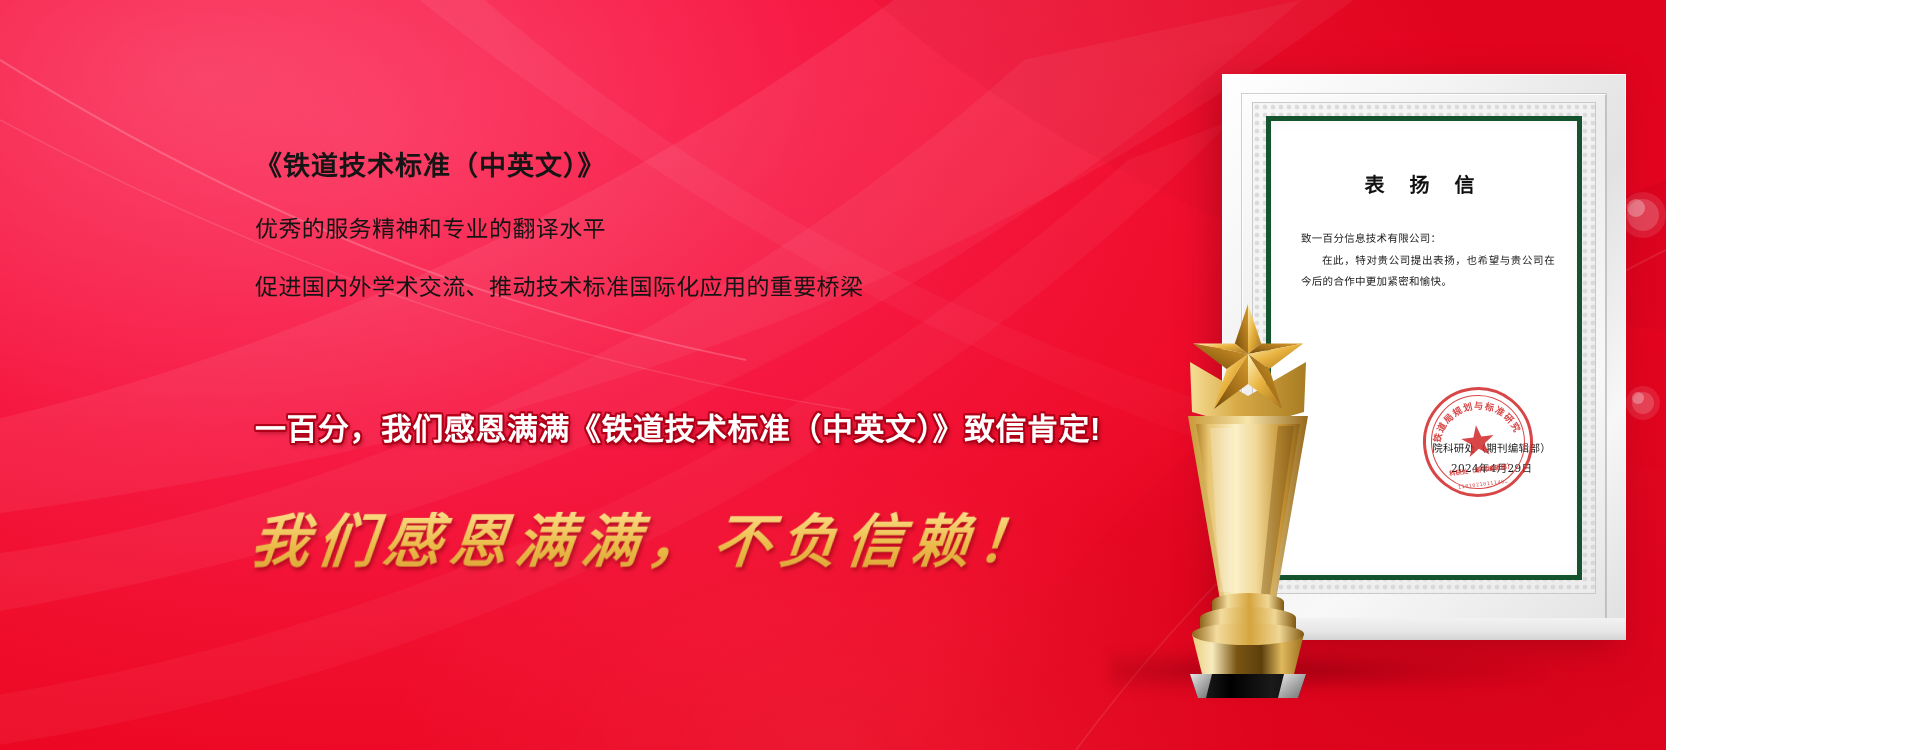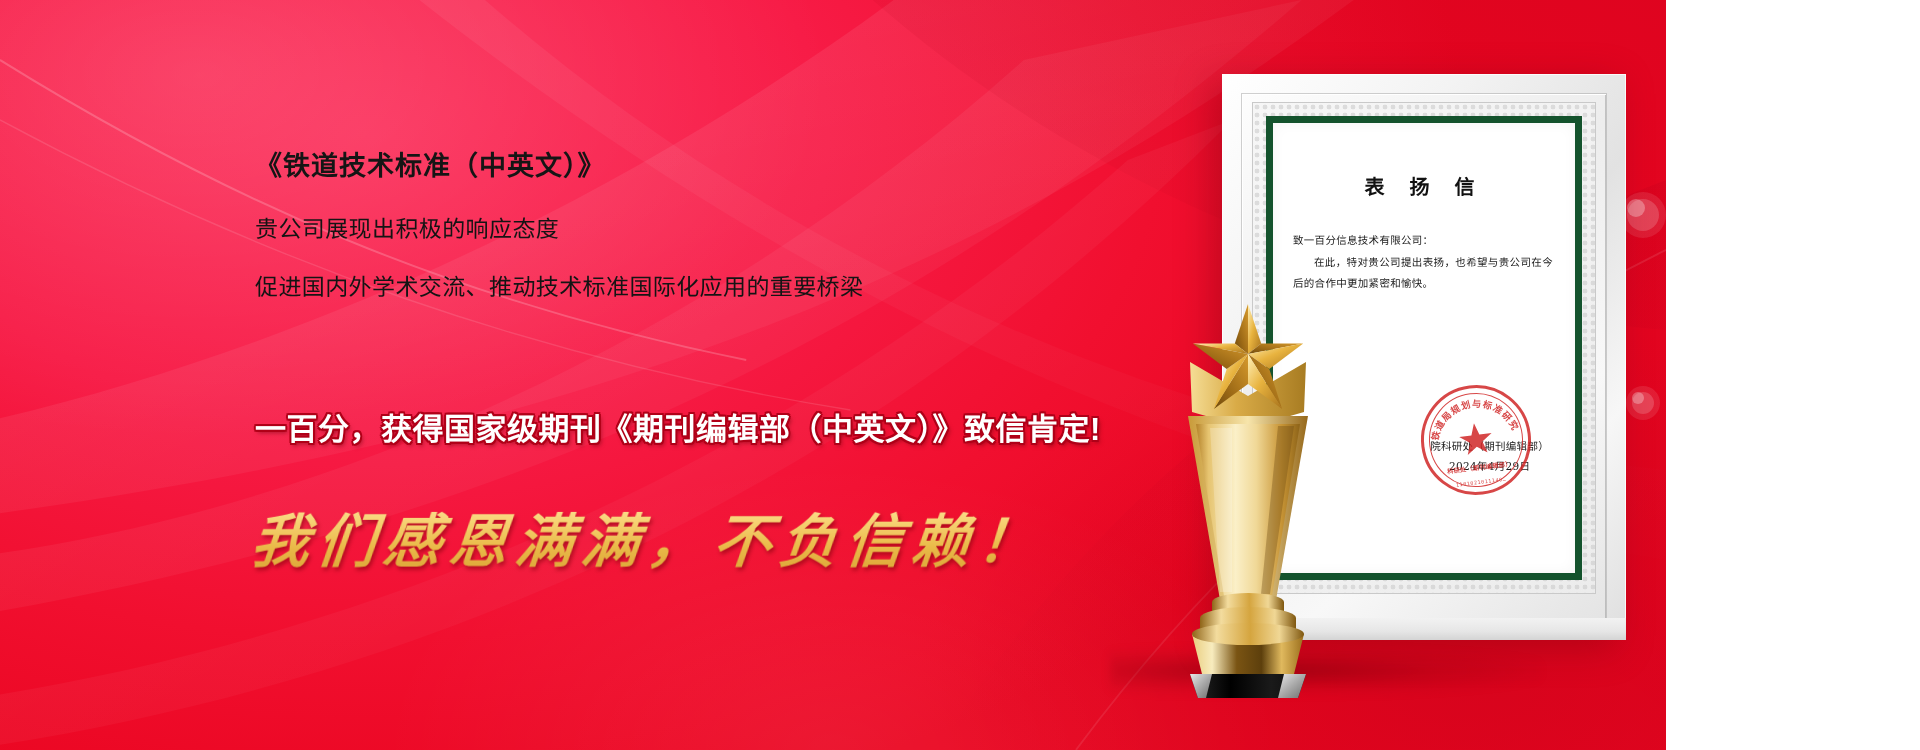--- a/index.html
+++ b/index.html
@@ -133,41 +133,41 @@
   .frame-mat{
     position:absolute; left:30px; top:28px; right:30px; bottom:46px;
     background:
       radial-gradient(circle 3.2px at 4px 4px, rgba(200,200,200,.55) 0 2.4px, rgba(0,0,0,0) 2.6px) 0 0/8px 8px,
       linear-gradient(135deg,#f6f6f6,#ececec);
     border:1px solid #c9c9c9;
   }
   .paper{
     position:absolute; left:44px; top:42px; right:44px; bottom:60px;
     background:#ffffff;
-    border:7px solid #14532d;
+    border:5px solid #14532d;
     box-shadow:inset 0 0 14px rgba(0,0,0,.045);
     overflow:hidden;
   }
   .cert-base{
     position:absolute; left:0; right:0; bottom:0; height:22px;
     background:linear-gradient(180deg,#f2f2f2 0%,#e6e6e6 60%,#d4d4d4 100%);
   }
 
   
   .cert-title{
     margin:48px 0 0 0;
     text-align:center;
     font-family:"DejaVu Serif","Liberation Serif",serif;
     font-size:20px;
     font-weight:700;
     letter-spacing:9px;
     color:#111;
   }
   .cert-body{
-    margin:30px 22px 0 20px;
+    margin:30px 22px 0 30px;
     font-family:"DejaVu Serif","Liberation Serif",serif;
     font-size:10.5px;
     line-height:2.05;
     color:#1a1a1a;
     text-align:justify;
     letter-spacing:.3px;
   }
   .cert-body p{margin:0;}
   .cert-body p.indent{text-indent:2em;}
 
@@ -305,25 +305,25 @@
       </i>
   </div>
   <div class="ring" style="left:1854px;top:330px;width:96px;height:96px;">
     <i style="width:66px;height:66px;">
         <b style="width:38px;height:38px;"></b>
       </i>
   </div>
 
   <div class="copy">
     <h1 class="journal-title">《铁道技术标准（中英文）》</h1>
-    <p class="desc-line">贵公司展现出积极的响应态度</p>
+    <p class="desc-line">优秀的服务精神和专业的翻译水平</p>
     <p class="desc-line">促进国内外学术交流、推动技术标准国际化应用的重要桥梁</p>
   </div>
 
-  <div class="headline">一百分，获得国家级期刊《期刊编辑部（中英文）》致信肯定!</div>
+  <div class="headline">一百分，我们感恩满满《铁道技术标准（中英文）》致信肯定!</div>
   <div class="calligraphy">我们感恩满满，不负信赖！</div>
 
   <div class="cert-wrap">
     <div class="frame-outer"></div>
     <div class="frame-bevel"></div>
     <div class="frame-mat"></div>
     <div class="cert-base"></div>
 
     <div class="paper">
       <div class="cert-title">表 扬 信</div>

